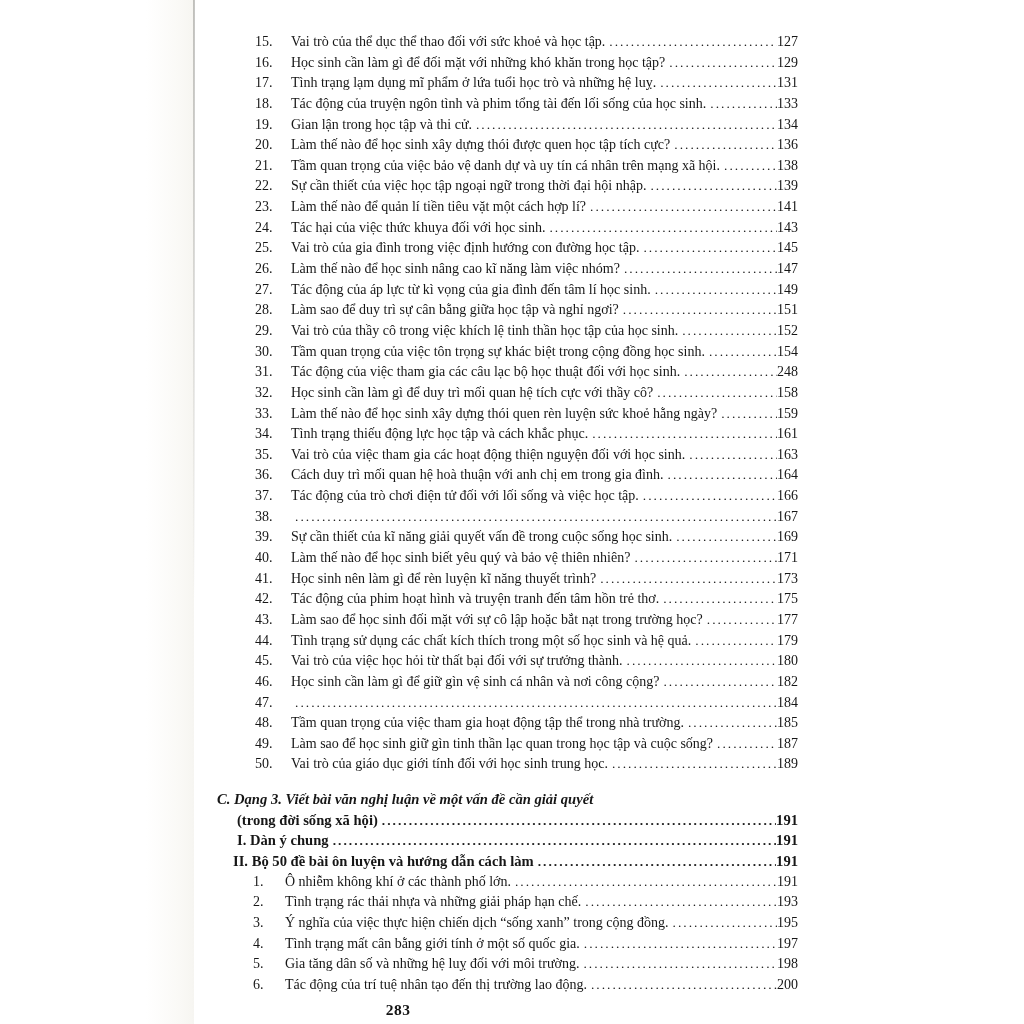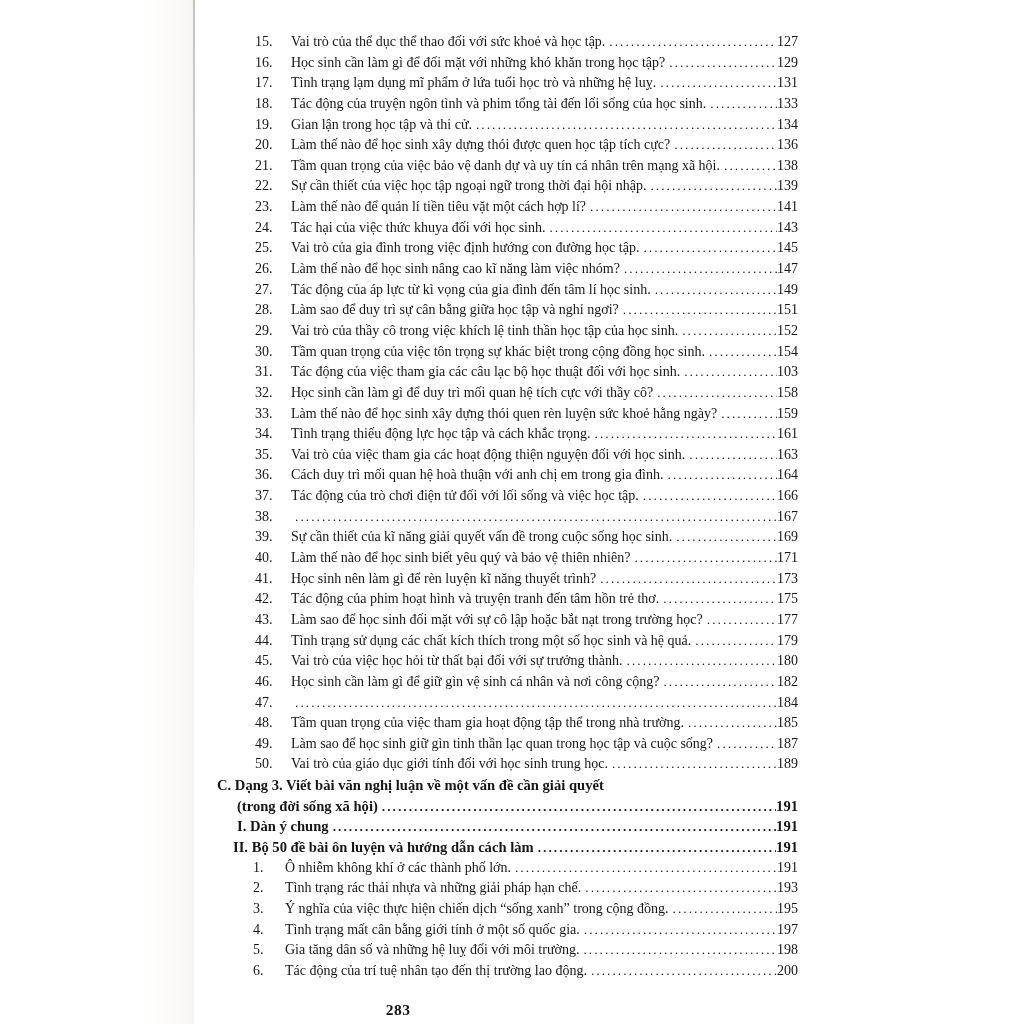--- a/index.html
+++ b/index.html
@@ -56,21 +56,21 @@
     margin-left: 4px;
     letter-spacing: 2px;
     font-size: 13.5px;
     color: #1b1b1b;
   }
   .leader::after {
     content: "....................................................................................................................................................................................................................";
   }
   .pg { flex: 0 0 auto; white-space: nowrap; }
   .head { font-weight: 700; font-size: 14.6px; }
-  .head-c   { margin-left: 217px; margin-top: 0; }
+  .head-c   { margin-left: 217px; margin-top: 14px; font-style: italic; }
   .head-csub{ margin-left: 237px; }
   .head-i   { margin-left: 237px; }
   .head-ii  { margin-left: 233px; }
   #part2 .line { margin-left: 253px; }
   #part2 .num { flex: 0 0 32px; }
   .footer-num {
     position: absolute;
     top: 1001px; left: 0;
     width: 796px;
     text-align: center;
@@ -198,40 +198,40 @@
     <span class="num">30.</span>
     <span class="t">Tầm quan trọng của việc tôn trọng sự khác biệt trong cộng đồng học sinh.</span>
     <span class="leader"></span>
     <span class="pg">154</span>
   </div>
 
   <div class="line entry">
     <span class="num">31.</span>
     <span class="t">Tác động của việc tham gia các câu lạc bộ học thuật đối với học sinh.</span>
     <span class="leader"></span>
-    <span class="pg">103</span>
+    <span class="pg">248</span>
   </div>
 
   <div class="line entry">
     <span class="num">32.</span>
     <span class="t">Học sinh cần làm gì để duy trì mối quan hệ tích cực với thầy cô?</span>
     <span class="leader"></span>
     <span class="pg">158</span>
   </div>
 
   <div class="line entry">
     <span class="num">33.</span>
     <span class="t">Làm thế nào để học sinh xây dựng thói quen rèn luyện sức khoẻ hằng ngày?</span>
     <span class="leader"></span>
     <span class="pg">159</span>
   </div>
 
   <div class="line entry">
     <span class="num">34.</span>
-    <span class="t">Tình trạng thiếu động lực học tập và cách khắc trọng.</span>
+    <span class="t">Tình trạng thiếu động lực học tập và cách khắc phục.</span>
     <span class="leader"></span>
     <span class="pg">161</span>
   </div>
 
   <div class="line entry">
     <span class="num">35.</span>
     <span class="t">Vai trò của việc tham gia các hoạt động thiện nguyện đối với học sinh.</span>
     <span class="leader"></span>
     <span class="pg">163</span>
   </div>

